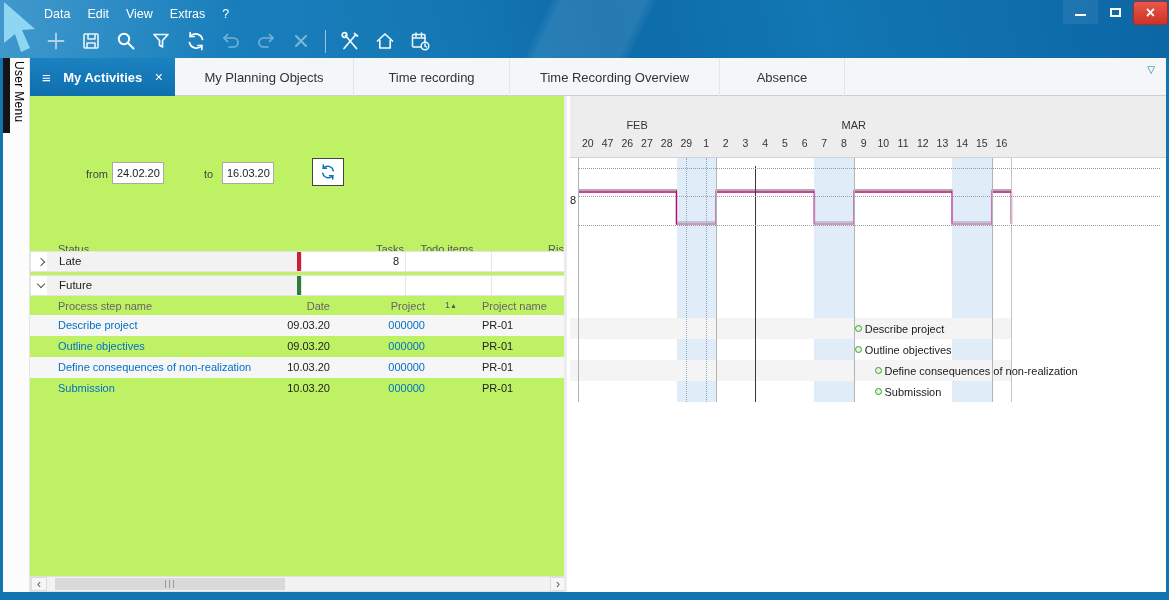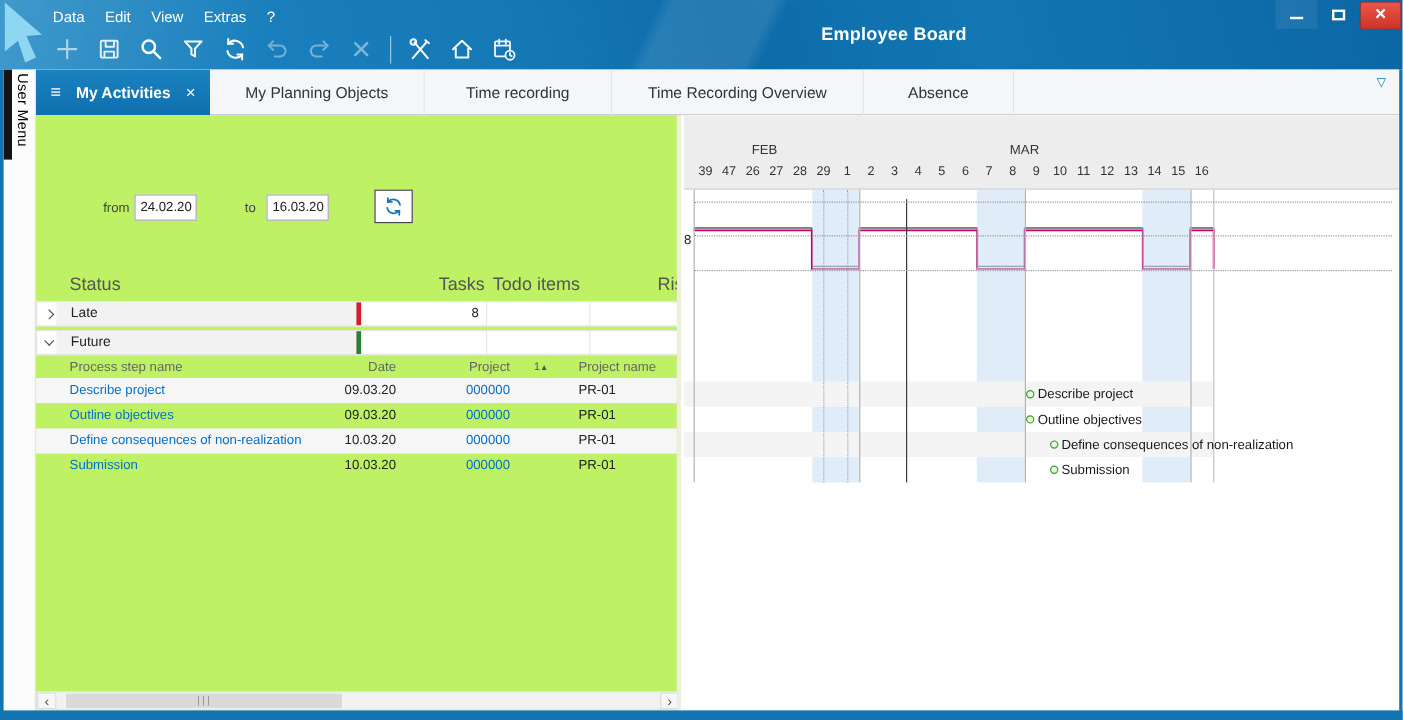--- a/index.html
+++ b/index.html
@@ -49,21 +49,21 @@
     letter-spacing:.3px; white-space:nowrap; }
 
   
   .leftpanel { position:absolute; left:30px; top:96px; width:537px; bottom:8px; background:#bef264;
     border-right:3px solid #ececec; overflow:hidden; }
   .flt-label { position:absolute; font-size:11px; color:#444; }
   .datebox { position:absolute; width:52px; height:22px; border:1px solid #a9a9a9; background:#fff;
     font-size:11px; color:#222; display:flex; align-items:center; justify-content:space-between; padding:0 4px; }
   .refreshbtn { position:absolute; left:282px; top:62px; width:32px; height:28px; background:#fff;
     border:1.5px solid #444; display:flex; align-items:center; justify-content:center; }
-  .th { position:absolute; top:134px; font-size:15px; color:#555; line-height:15px; }
+  .th { position:absolute; top:146px; font-size:11px; color:#555; line-height:15px; }
   .sh { position:absolute; top:203px; font-size:11px; color:#666; line-height:15px; }
   .ra { text-align:right; } .ce { text-align:center; }
   .group { position:absolute; left:0; width:537px; height:21px; border:1px solid #e4e4e4; background:#fff; }
   .gbg { position:absolute; left:16px; top:0; width:250px; height:100%; background:#f2f2f2; }
   .gbar { position:absolute; left:266px; top:0; width:4px; height:100%; }
   .glabel { position:absolute; left:28px; top:0; line-height:19px; font-size:11.5px; color:#222; }
   .gcell { position:absolute; top:0; height:100%; border-left:1px solid #e6e6e6; font-size:11px; color:#222; }
   .gval { position:absolute; right:6px; top:0; line-height:19px; }
   .chev { position:absolute; left:7px; top:7px; width:6px; height:6px;
     border-right:1.6px solid #555; border-bottom:1.6px solid #555; }
@@ -123,21 +123,20 @@
     <svg class="logo" width="40" height="54" viewBox="0 0 40 54">
       <polygon points="3,1 34,28 21,29 29,47 20,51 14,33 3,42" fill="#8fd6f3"></polygon>
     </svg>
     <div class="menubar">
       <span>Data</span>
       <span>Edit</span>
       <span>View</span>
       <span>Extras</span>
       <span>?</span>
     </div>
-    <div class="win-title">Employee Board</div>
     <div class="win-controls">
       <div class="wbtn min">
           <span class="glyph-min"></span>
         </div>
       <div class="wbtn">
           <span class="glyph-max"></span>
         </div>
       <div class="wbtn close">
           <span>×</span>
         </div>
@@ -330,21 +329,21 @@
           <div class="grip"></div>
         </div>
       <div class="sbtn right">›</div>
     </div>
   </div>
 
   <div class="gantt">
     <div class="g-header">
     <div class="g-month" style="left: 8px; width: 118.2px;">FEB</div>
         <div class="g-month" style="left: 126.2px; width: 315.2px;">MAR</div>
-        <div class="gday" style="left: 7.85px;">39</div>
+        <div class="gday" style="left: 7.85px;">20</div>
         <div class="gday" style="left: 27.55px;">47</div>
         <div class="gday" style="left: 47.25px;">26</div>
         <div class="gday" style="left: 66.95px;">27</div>
         <div class="gday" style="left: 86.65px;">28</div>
         <div class="gday" style="left: 106.35px;">29</div>
         <div class="gday" style="left: 126.05px;">1</div>
         <div class="gday" style="left: 145.75px;">2</div>
         <div class="gday" style="left: 165.45px;">3</div>
         <div class="gday" style="left: 185.15px;">4</div>
         <div class="gday" style="left: 204.85px;">5</div>

